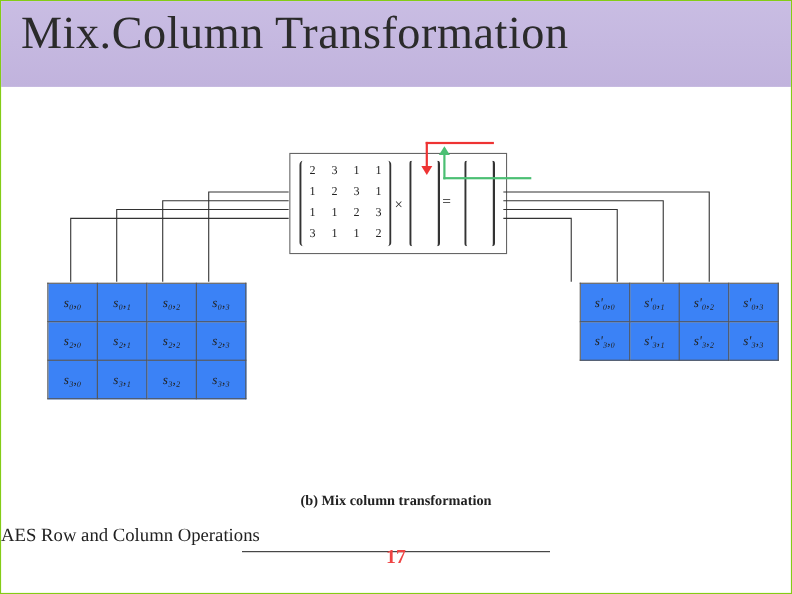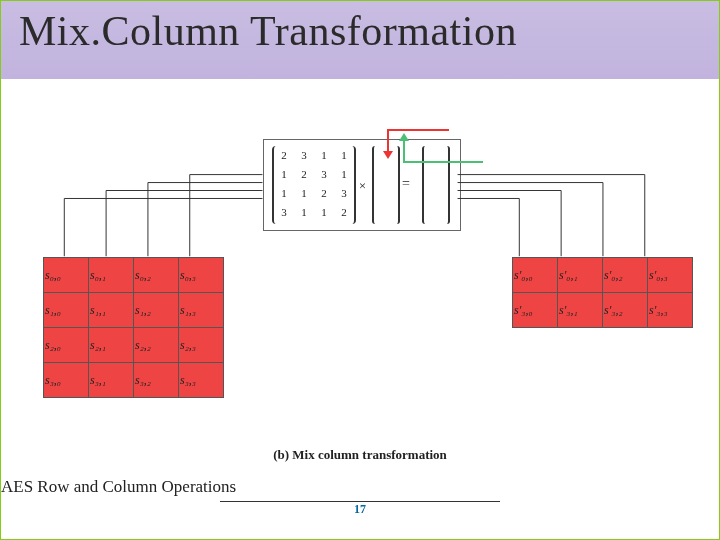--- a/index.html
+++ b/index.html
@@ -25,29 +25,29 @@
   .arr.red{left:382px;top:50px;width:0;height:0;}
   .arr.red .shaft{position:absolute;left:4px;top:0;width:1.5px;height:24px;background:#e33;}
   .arr.red .head{position:absolute;left:0;top:22px;width:0;height:0;border-left:5px solid transparent;border-right:5px solid transparent;border-top:8px solid #e33;}
   .arr.red .bar{position:absolute;left:4px;top:0;width:62px;height:1.5px;background:#e33;}
   .arr.green .shaft{position:absolute;left:4px;top:0;width:2px;height:28px;background:#4bbf73;}
   .arr.green .head{position:absolute;left:0;top:-2px;width:0;height:0;border-left:5px solid transparent;border-right:5px solid transparent;border-bottom:8px solid #4bbf73;}
   .arr.green{left:398px;top:56px;}
   .arr.green .bar{position:absolute;left:4px;top:26px;width:80px;height:2px;background:#4bbf73;}
   
   .grid{position:absolute;border-collapse:collapse;font-size:12px;}
-  .grid td{width:42px;height:32px;border:1px solid #555;vertical-align:middle;background:#ef4444;font-style:italic;}
+  .grid td{width:42px;height:32px;border:1px solid #555;text-align:center;vertical-align:middle;background:#3b82f6;font-style:italic;}
   .grid.tl{left:42px;top:178px;}
-  .grid.tr{left:511px;top:178px;}
+  .grid.tr{left:526px;top:178px;}
   
   .wires{position:absolute;left:0;top:0;width:100%;height:100%;pointer-events:none;}
   .caption1{position:absolute;left:0;right:0;top:368px;text-align:center;font-size:13px;font-weight:bold;}
   .caption2{position:absolute;left:0;right:0;top:398px;text-align:left;font-size:17px;font-family:"Georgia",serif;}
   .caption2::after{content:"";display:block;width:280px;border-bottom:1px solid #333;margin:4px auto 0;}
-  .pagenum{position:absolute;left:0;right:0;bottom:22px;text-align:center;font-size:12px;color:#0369a1;font-weight:bold;}
+  .pagenum{position:absolute;left:0;right:0;bottom:22px;text-align:center;font-size:18px;color:#ef4444;font-weight:bold;}
 </style>
 </head>
 <body>
 
 <div class="slide">
   <div class="titlebar"></div>
   <div class="title">Mix.Column Transformation</div>
 
   <div class="canvas">
 
@@ -114,26 +114,20 @@
 
     <table class="grid tl">
       <tbody>
           <tr>
             <td>s₀,₀</td>
             <td>s₀,₁</td>
             <td>s₀,₂</td>
             <td>s₀,₃</td>
           </tr>
       <tr>
-            <td>s₁,₀</td>
-            <td>s₁,₁</td>
-            <td>s₁,₂</td>
-            <td>s₁,₃</td>
-          </tr>
-      <tr>
             <td>s₂,₀</td>
             <td>s₂,₁</td>
             <td>s₂,₂</td>
             <td>s₂,₃</td>
           </tr>
       <tr>
             <td>s₃,₀</td>
             <td>s₃,₁</td>
             <td>s₃,₂</td>
             <td>s₃,₃</td>

